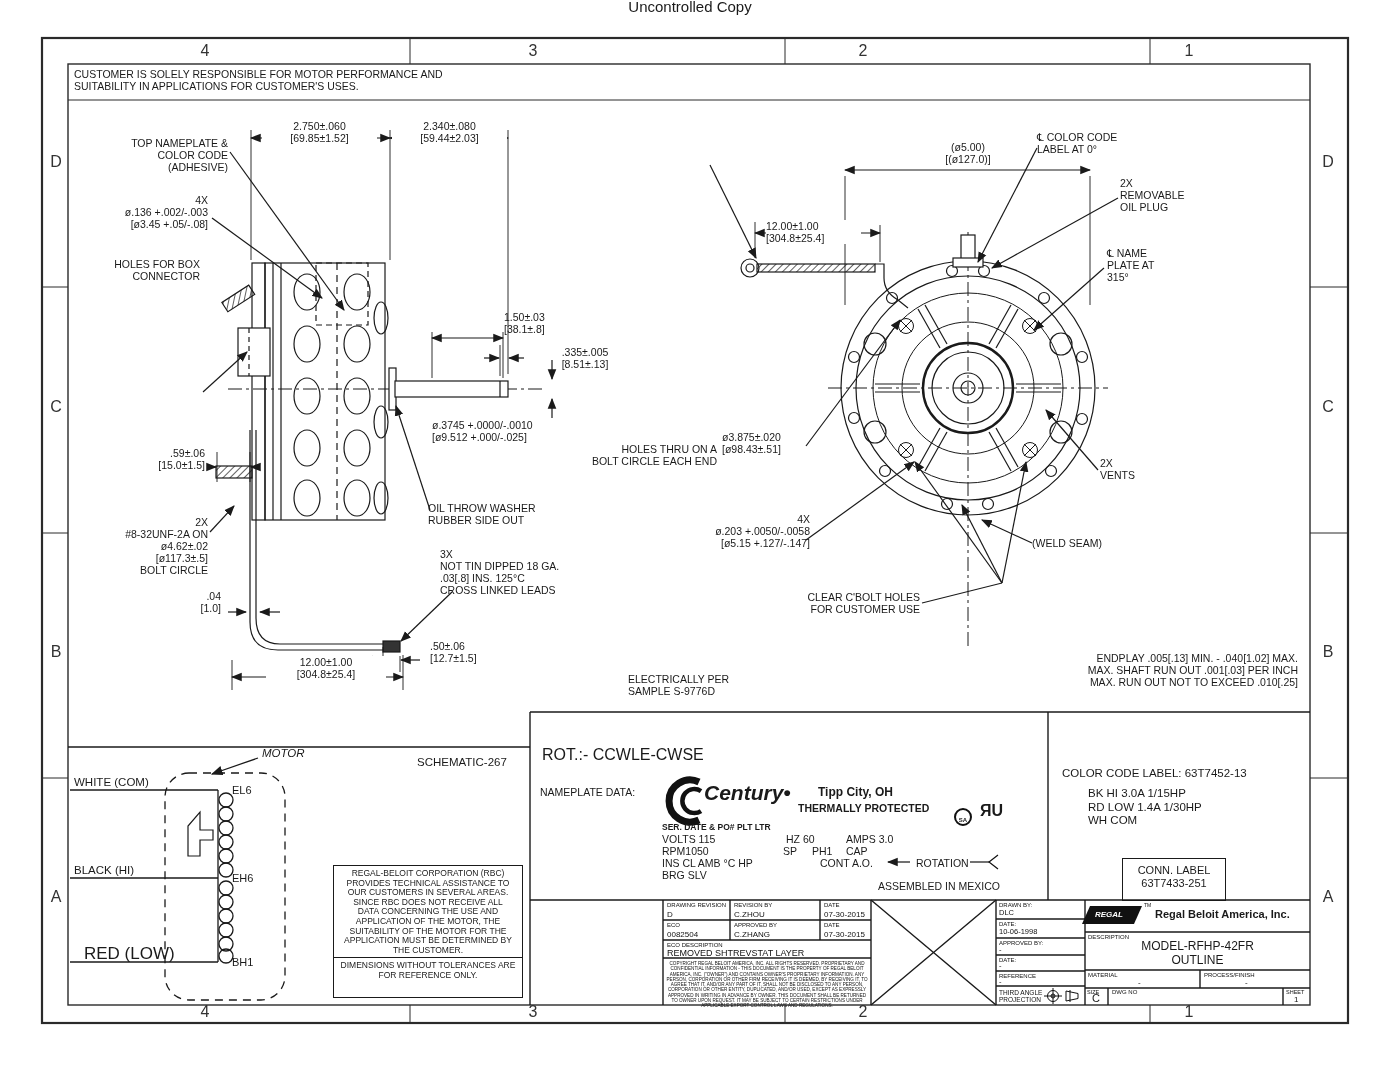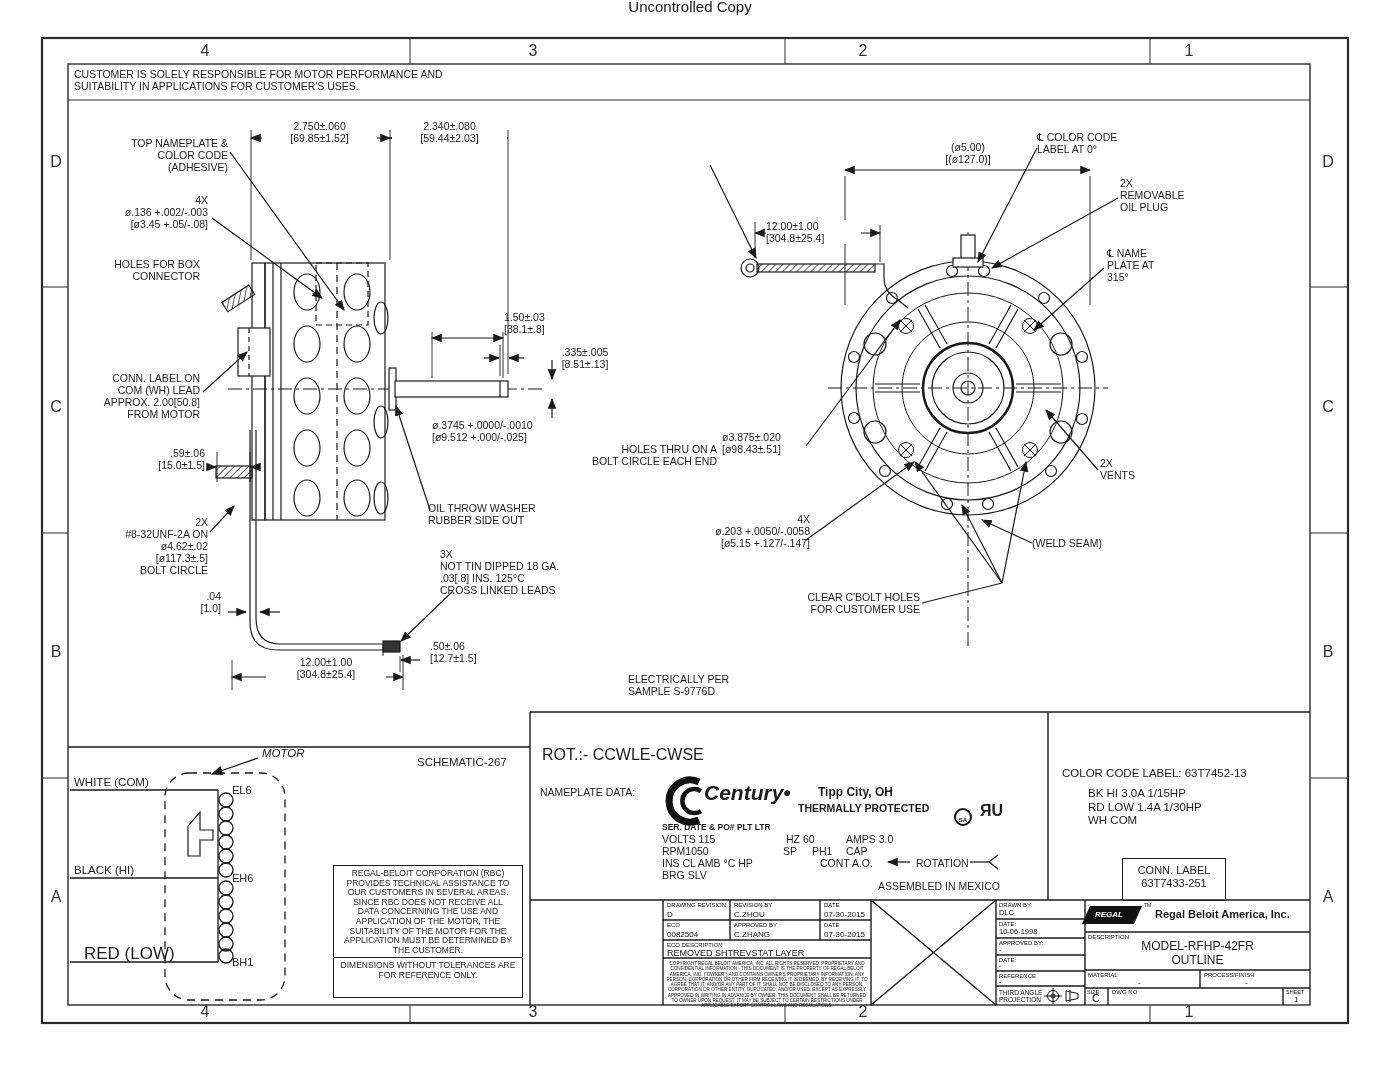--- a/index.html
+++ b/index.html
@@ -307,37 +307,36 @@
 <div class="zone zrow" style="left:47px;top:888px;">A</div>
 <div class="zone zrow" style="left:1319px;top:153px;">D</div>
 <div class="zone zrow" style="left:1319px;top:398px;">C</div>
 <div class="zone zrow" style="left:1319px;top:643px;">B</div>
 <div class="zone zrow" style="left:1319px;top:888px;">A</div>
 
 <div class="t" style="left:74px;top:68px;">CUSTOMER IS SOLELY RESPONSIBLE FOR MOTOR PERFORMANCE AND
 SUITABILITY IN APPLICATIONS FOR CUSTOMER'S USES.</div>
 <div class="t" style="left:628px;top:673px;">ELECTRICALLY PER
 SAMPLE S-9776D</div>
+<div class="t ra" style="left:1040px;top:652px;width:258px;">ENDPLAY .005[.13] MIN. - .040[1.02] MAX.
+MAX. SHAFT RUN OUT .001[.03] PER INCH
+MAX. RUN OUT NOT TO EXCEED .010[.25]</div>
 
 <div class="t ra" style="left:108px;top:137px;width:120px;">TOP NAMEPLATE &amp;
 COLOR CODE
 (ADHESIVE)</div>
 <div class="t ctr dim" style="left:262px;top:120px;width:115px;">2.750±.060
 [69.85±1.52]</div>
 <div class="t ctr dim" style="left:392px;top:120px;width:115px;">2.340±.080
 [59.44±2.03]</div>
 <div class="t ra" style="left:88px;top:194px;width:120px;">4X
 ø.136 +.002/-.003
 [ø3.45 +.05/-.08]</div>
 <div class="t ra" style="left:80px;top:258px;width:120px;">HOLES FOR BOX
 CONNECTOR</div>
-<div class="t ra" style="left:60px;top:372px;width:140px;">CONN. LABEL ON
-COM (WH) LEAD
-APPROX. 2.00[50.8]
-FROM MOTOR</div>
 <div class="t ra" style="left:105px;top:447px;width:100px;">.59±.06
 [15.0±1.5]</div>
 <div class="t ra" style="left:68px;top:516px;width:140px;">2X
 #8-32UNF-2A ON
 ø4.62±.02
 [ø117.3±.5]
 BOLT CIRCLE</div>
 <div class="t ra" style="left:171px;top:590px;width:50px;">.04
 [1.0]</div>
 <div class="t ctr dim" style="left:266px;top:656px;width:120px;">12.00±1.00

